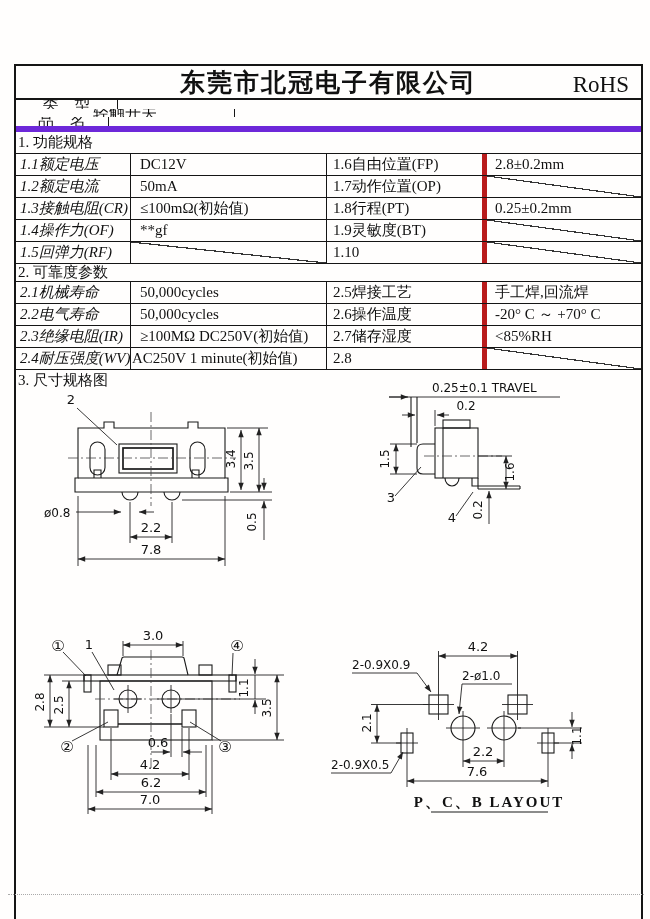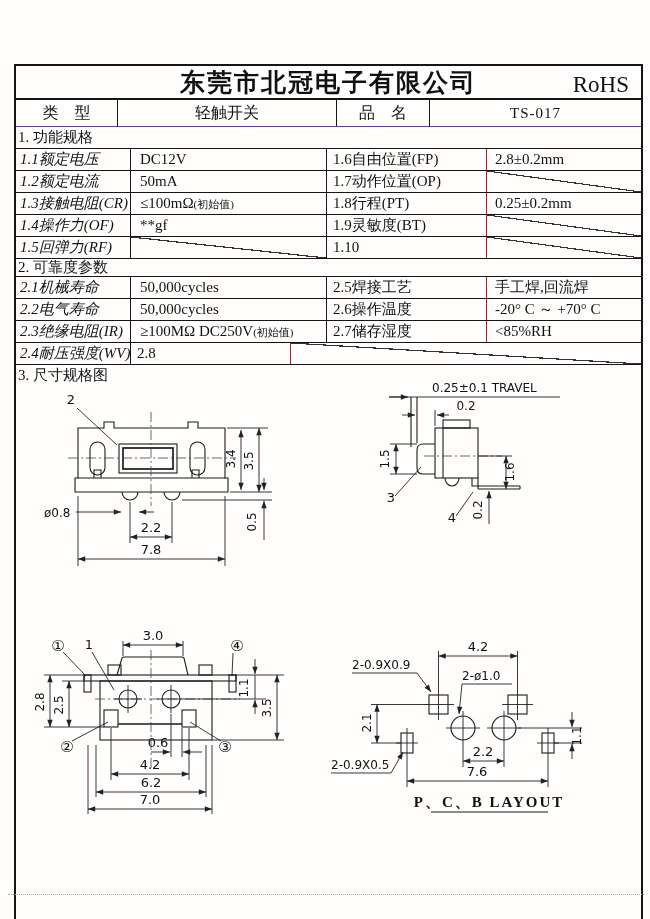--- a/index.html
+++ b/index.html
@@ -4,37 +4,37 @@
 <style>
   html,body{margin:0;padding:0;background:#fff;}
   #page{position:relative;width:650px;height:919px;background:#fffefd;overflow:hidden;
         font-family:"Liberation Serif",serif;color:#111;}
   #border-box{position:absolute;left:14px;top:28px;width:629px;height:860px;
         border:2px solid #151515;box-sizing:border-box;background:#fffefd;margin-top:36px;}
   .hdr-row{height:32px;border-bottom:2px solid #151515;position:relative;
         display:flex;align-items:center;justify-content:center;}
   .company{font-size:25px;letter-spacing:2px;font-weight:bold;}
   .rohs{position:absolute;right:12px;top:6px;font-size:23px;}
-  .type-row{height:26px;border-bottom:1px solid #6d28d9;display:flex;font-size:16px;}
+  .type-row{height:26px;border-bottom:6px solid #6d28d9;display:flex;font-size:16px;flex-direction:column;}
   .type-row .tc{box-sizing:border-box;display:flex;align-items:center;justify-content:center;
         border-right:1px solid #151515;overflow:hidden;white-space:nowrap;}
   .tc.t1{width:102px;} .tc.t2{width:219px;} .tc.t3{width:93px;}
   .tc.t4{flex:1;border-right:none;letter-spacing:1px;font-size:15px;}
   .sec-head{height:22px;line-height:21px;border-bottom:1px solid #151515;
         padding-left:2px;font-size:15px;box-sizing:border-box;}
   .sec-head.nb{border-bottom:none;}
   .sec-head.h2{height:18px;line-height:17px;}
   .srow{height:22px;display:flex;border-bottom:1px solid #151515;font-size:15px;box-sizing:border-box;}
   .c{line-height:20px;box-sizing:border-box;overflow:hidden;white-space:nowrap;height:100%;}
   .c1{width:115px;border-right:1px solid #151515;padding-left:4px;font-style:italic;}
   .c2{width:196px;border-right:1px solid #151515;padding-left:9px;}
-  .c3{width:160px;border-right:1px solid #b91c1c;padding-left:6px;}
+  .c3{width:160px;border-right:5px solid #b91c1c;padding-left:6px;}
   .c4{flex:1;padding-left:8px;}
   .c2.tight{padding-left:1px;}
-  .note{font-size:11px;}
+  .note{font-size:15px;}
   .diag{background:linear-gradient(to top right,
         transparent calc(50% - 0.6px), #333 calc(50% - 0.6px),
         #333 calc(50% + 0.6px), transparent calc(50% + 0.6px));}
   #draw-svg{position:absolute;left:0;top:0;}
   .o{stroke:#1a1a1a;stroke-width:1.1;fill:none;}
   .o2{stroke:#1a1a1a;stroke-width:1.7;fill:none;}
   .d{stroke:#222;stroke-width:0.9;fill:none;}
   .cl{stroke:#444;stroke-width:0.8;fill:none;stroke-dasharray:10 3 2 3;}
   text.dim{font:12px "DejaVu Sans",sans-serif;fill:#111;}
   text.dimb{font:13px "DejaVu Sans",sans-serif;fill:#111;}
@@ -108,20 +108,21 @@
       <div class="c c4">-20° C ～ +70° C</div>
     </div>
     <div class="srow">
       <div class="c c1">2.3绝缘电阻(IR)</div>
       <div class="c c2"><span>≥100MΩ  DC250V</span><span class="note">(初始值)</span></div>
       <div class="c c3">2.7储存湿度</div>
       <div class="c c4">&lt;85%RH</div>
     </div>
     <div class="srow">
       <div class="c c1">2.4耐压强度(WV)</div>
+      <div class="c c2 tight"><span>AC250V 1 minute</span><span class="note">(初始值)</span></div>
       <div class="c c3">2.8</div>
       <div class="c c4 diag"></div>
     </div>
 
     <div class="sec-head nb">3.  尺寸规格图</div>
   </div>
 
   <svg id="draw-svg" width="650" height="919" viewBox="0 0 650 919" xmlns="http://www.w3.org/2000/svg">
     <defs>
       <marker id="arr" viewBox="0 0 10 10" refX="9.5" refY="5" markerWidth="9" markerHeight="8" markerUnits="userSpaceOnUse" orient="auto-start-reverse">

